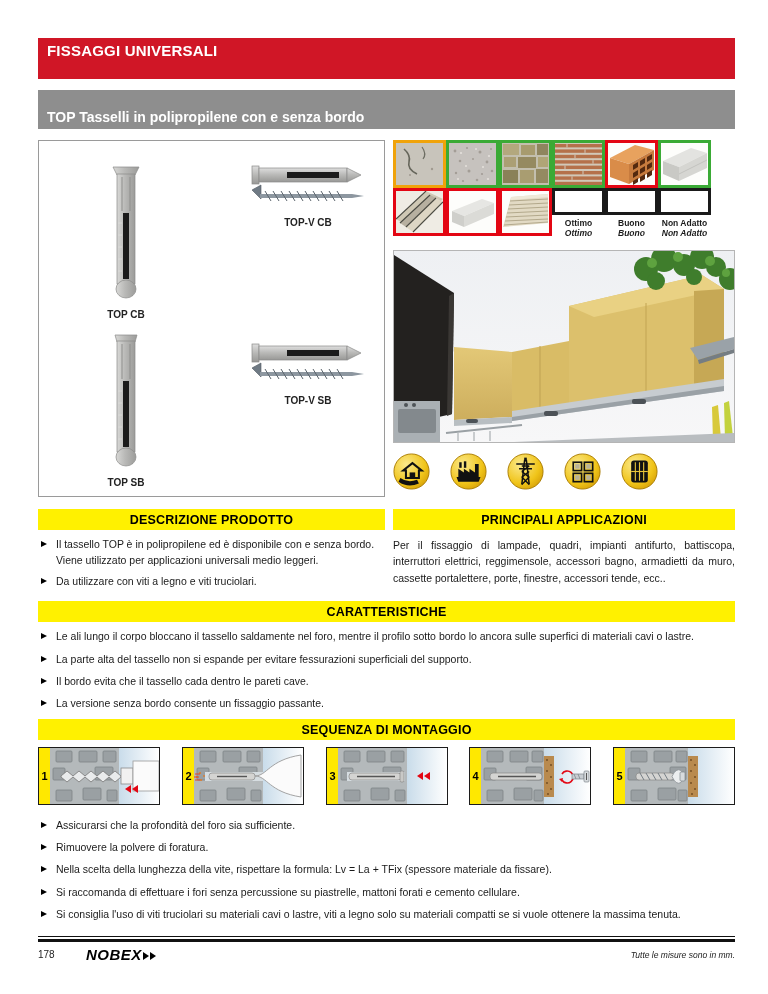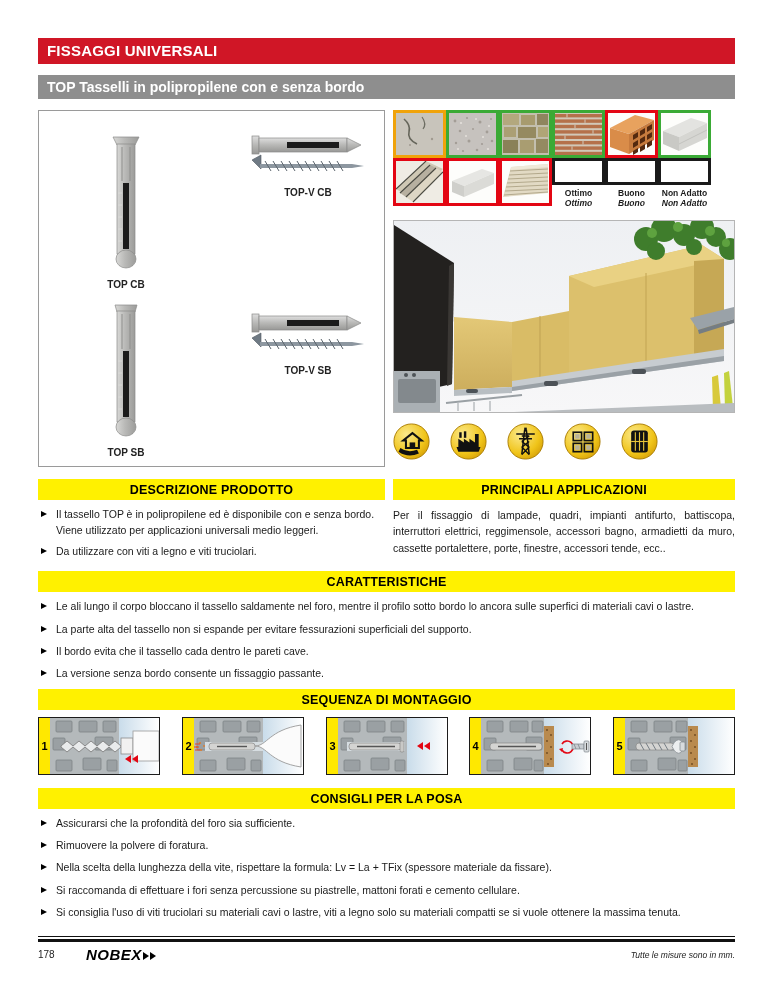--- a/index.html
+++ b/index.html
@@ -7,25 +7,25 @@
   .page {
     position:relative; width:768px; height:994px; margin:0 auto;
     background:#ffffff; font-family:"Liberation Sans", sans-serif; color:#1a1a1a;
     overflow:hidden;
   }
   .content { position:absolute; left:38px; top:38px; width:697px; }
 
   
   .banner-red {
     background:#d01626; color:#fff; font-weight:bold; font-size:15px;
-    padding:4px 9px 5px 9px; letter-spacing:.2px;
+    padding:4px 9px 20px 9px; letter-spacing:.2px;
   }
   .banner-gray {
     background:#8e8e8e; color:#fff; font-weight:bold; font-size:14px;
-    padding:4px 9px 4px 9px; margin-top:11px;
+    padding:19px 9px 4px 9px; margin-top:11px;
   }
   .banner-yellow {
     background:#fff100; color:#000; font-weight:bold; font-size:12.5px;
     text-align:center; padding:4px 0 3px 0; letter-spacing:.2px;
   }
 
   
   .main-cols { display:flex; gap:8px; margin-top:11px; }
   .col-left  { width:347px; }
   .col-right { width:342px; }
@@ -784,21 +784,20 @@
                 <line x1="50" y1="25" x2="54" y2="32"></line>
               </g>
             <path d="M58 28.5 q4 -9 9 -6 q3 2 0 6 q3 4 0 6 q-5 3 -9 -6 z" fill="#eceeef" stroke="#8a9096" stroke-width="0.8"></path>
             <rect x="66" y="24" width="5" height="9" rx="1" fill="#d7dbde" stroke="#7f868c" stroke-width="0.7"></rect>
           </svg>
         </div>
       </div>
     </div>
 
     <div class="full-section" style="margin-top:13px;">
-      <div class="banner-yellow"><span>CONSIGLI PER LA POSA</span></div>
       <ul class="bullets wide">
         <li>
             <span class="tri"></span>
             <span>Assicurarsi che la profondità del foro sia sufficiente.</span>
           </li>
         <li>
             <span class="tri"></span>
             <span>Rimuovere la polvere di foratura.</span>
           </li>
         <li>

